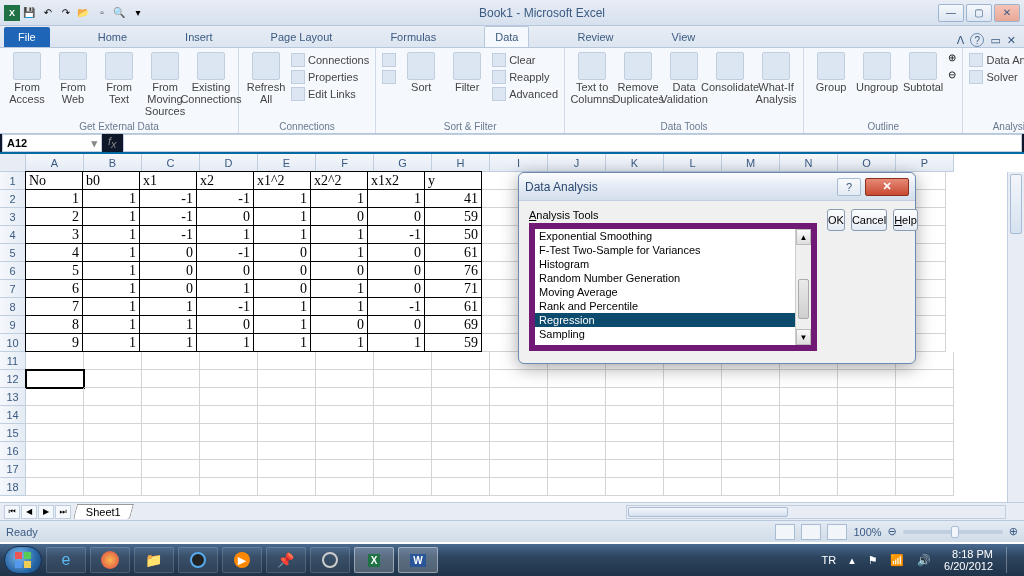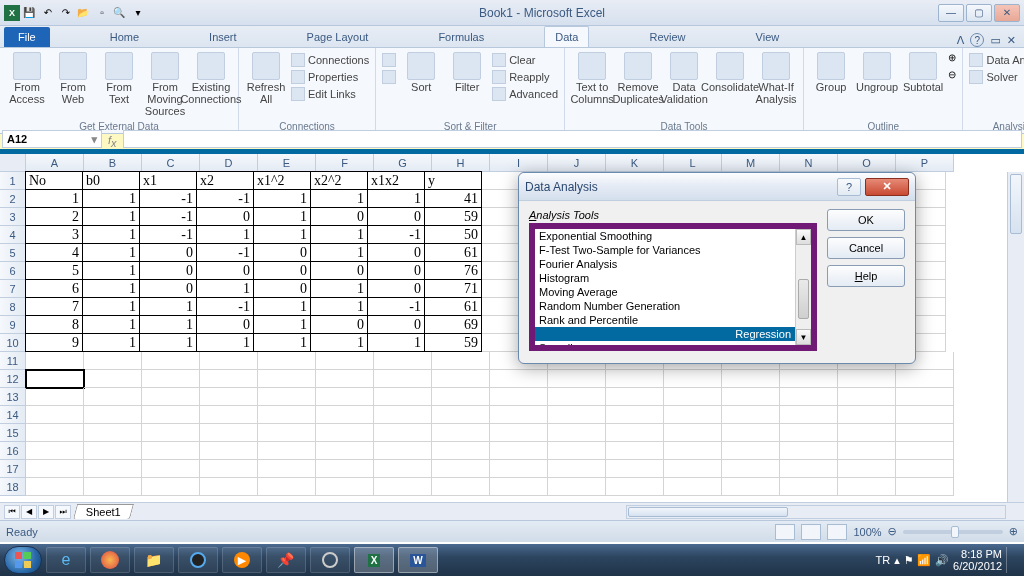--- a/index.html
+++ b/index.html
@@ -8,40 +8,40 @@
 
 .titlebar { height: 26px; background: linear-gradient(#e8edf5, #d6e0ee); display: flex; align-items: center; padding: 0 4px; border-bottom: 1px solid #b8c8dc; }
 .qat { display: flex; gap: 2px; align-items: center; }
 .qat-icon { width: 16px; height: 16px; display: flex; align-items: center; justify-content: center; font-size: 10px; }
 .titlebar-title { flex: 1; text-align: center; color: #3b5a82; font-size: 12px; }
 .win-controls { display: flex; gap: 2px; }
 .win-btn { width: 26px; height: 18px; border: 1px solid #9db4ce; border-radius: 2px; background: linear-gradient(#f5f8fc,#dce6f2); display:flex;align-items:center;justify-content:center;font-size:10px;color:#3b5a82; }
 .win-btn.close { background: linear-gradient(#f5c4b8,#e8a896); }
 
 
-.tabs-row { height: 22px; background: linear-gradient(#e8edf5,#dce5f0); display:flex; align-items:flex-end; padding-left:4px; border-bottom:1px solid #b8c8dc;gap:12px; }
+.tabs-row { height: 22px; background: linear-gradient(#e8edf5,#dce5f0); display:flex; align-items:flex-end; padding-left:4px; border-bottom:1px solid #b8c8dc; }
 .tab-file { background:#217346; color:#fff; padding:4px 14px; border-radius:2px 2px 0 0; font-size:11px; }
 .tab-file.blue { background:#1e65b8; }
 .tab { padding:4px 10px; color:#3b5a82; cursor:default;margin-left:38px; }
 .tab.active { background:#f5f8fc; border:1px solid #b8c8dc; border-bottom:none; border-radius:2px 2px 0 0; }
 .tabs-right { margin-left:auto; display:flex; gap:6px; padding-right:8px; align-items:center; color:#3b5a82; }
 
 
 .ribbon { height: 86px; background:#f5f8fc; border-bottom:1px solid #b8c8dc; display:flex; }
 .ribbon-group { border-right:1px solid #d0dae8; padding:2px 6px 0 6px; display:flex; flex-direction:column; }
 .ribbon-group-body { flex:1; display:flex; align-items:flex-start; gap:4px; padding-top:2px;}
 .ribbon-group-label { text-align:center; font-size:10px; color:#6a7a90; padding:1px 0; white-space:nowrap;}
 .rbtn-big { display:flex; flex-direction:column; align-items:center; width:42px; color:#444; gap:1px; text-align:center; line-height:1.1;}
 .rbtn-big .ico { width:28px; height:28px; background:#dce6f2; border:1px solid #c0cee0; border-radius:2px; display:flex;align-items:center;justify-content:center;font-size:14px;}
 .rbtn-small { display:flex; align-items:center; gap:3px; color:#444; white-space:nowrap; padding:1px 0;}
 .rbtn-small .ico-s { width:14px;height:14px;background:#dce6f2;border:1px solid #c0cee0;display:inline-block;}
 .ribbon-col { display:flex; flex-direction:column; gap:1px; }
 
 
-.fbar { height:20px; border-bottom:5px solid #0369a1; display:flex; align-items:flex-end; background:#fef9c3; }
+.fbar { height:20px; border-bottom:2px solid #0369a1; display:flex; align-items:center; background:#0f172a; }
 .namebox { width:100px; border:1px solid #c0cee0; margin:1px 2px; height:18px; display:flex; align-items:center; padding:0 4px; font-weight:bold; background:#fff;}
 .fx-btns { display:flex; padding:0 4px; gap:4px; color:#888; }
 .formula-input { flex:1; border:1px solid #c0cee0; height:18px; margin:1px 2px; background:#fff; }
 
 
 .grid-area { position:relative; height:348px; overflow:hidden; background:#fff;}
 .col-headers { display:flex; height:18px; }
 .corner { width:26px; background:#e8edf5; border-right:1px solid #c0cee0; border-bottom:1px solid #c0cee0;}
 .colh { background:linear-gradient(#f5f8fc,#e4ebf4); border-right:1px solid #c0cee0; border-bottom:1px solid #c0cee0; text-align:center; color:#3b5a82; line-height:18px; font-size:11px;}
 .rows { position:relative; }
@@ -70,41 +70,41 @@
 .statusbar .right { margin-left:auto; display:flex; align-items:center; gap:6px;justify-content:flex-end;}
 .view-btn { width:20px; height:16px; border:1px solid #a8bcd4; background:#f2f6fb;}
 .zoom-slider { width:100px; height:4px; background:#c0cee0; position:relative; border-radius:2px;}
 .zoom-thumb { position:absolute; left:48px; top:-4px; width:8px; height:12px; background:#f2f6fb; border:1px solid #a8bcd4; border-radius:2px;}
 
 
 .taskbar { position:absolute; bottom:0; left:0; right:0; height:32px; background:linear-gradient(#4a6a8f,#2d4560 40%,#1f3348); display:flex; align-items:center; padding:0 4px; gap:4px;}
 .start-orb { width:38px; height:28px; border-radius:14px; background:radial-gradient(circle at 40% 35%, #7fb8e8, #2968a8 60%, #14416e); border:1px solid #1a3050; display:flex;align-items:center;justify-content:center;}
 .task-icon { width:40px; height:26px; border:1px solid rgba(255,255,255,.15); border-radius:2px; display:flex;align-items:center;justify-content:center; background:rgba(255,255,255,.06);}
 .task-icon.active { background:rgba(255,255,255,.22); border-color:rgba(255,255,255,.4);}
-.tray { margin-left:auto; display:flex; align-items:center; gap:4px; color:#fff; font-size:10px; padding-right:6px;}
+.tray { margin-left:auto; display:flex; align-items:center; gap:13px; color:#fff; font-size:10px; padding-right:6px;}
 .tray-time { text-align:right; line-height:1.1;}
 
 
 .dialog { position:absolute; left:518px; top:172px; width:398px; background:#f0f0f0; border:1px solid #6a8ab0; border-radius:6px; box-shadow:0 4px 18px rgba(0,0,0,.35); }
 .dialog-titlebar { height:28px; background:linear-gradient(#fdfdfe,#e6ecf5 45%,#d4dfed); border-radius:6px 6px 0 0; display:flex; align-items:center; padding:0 6px; border-bottom:1px solid #c0cee0;}
 .dialog-title { color:#2a4870; font-size:12px; }
 .dialog-titlebar .spacer { flex:1; }
 .dlg-help { width:24px; height:18px; border:1px solid #a8bcd4; border-radius:2px; background:linear-gradient(#f8fafc,#e2eaf3); display:flex;align-items:center;justify-content:center; margin-right:4px; color:#3b5a82;}
 .dlg-close { width:44px; height:18px; border-radius:2px; background:linear-gradient(#e68a77,#c94a32); border:1px solid #8a2e1e; display:flex;align-items:center;justify-content:center; color:#fff; font-weight:bold;}
 .dialog-body { padding:8px 10px 12px 10px; display:flex; gap:10px;}
 .dlg-left { flex:1; }
-.dlg-label { font-size:11px; margin-bottom:2px;font-style:italic; }
+.dlg-label { font-size:11px; margin-bottom:2px; }
 .dlg-list { border:6px solid #701a75; background:#fff; height:128px; position:relative; font-size:11px;}
 .dlg-list-inner { position:absolute; left:0; right:16px; top:0; bottom:0; overflow:hidden;}
 .dlg-item { padding:1px 4px; white-space:nowrap;}
-.dlg-item.selected { background:#0369a1; color:#fff;text-align:right; }
+.dlg-item.selected { background:#0c4a6e; color:#fff; }
 .dlg-list-scroll { position:absolute; right:0; top:0; bottom:0; width:16px; background:#efefef; border-left:1px solid #ccc;}
 .dlg-scroll-btn { height:16px; background:linear-gradient(#fafafa,#ddd); border:1px solid #bbb; font-size:8px; display:flex;align-items:center;justify-content:center;}
 .dlg-scroll-thumb { position:absolute; left:2px; right:2px; top:50px; height:40px; background:linear-gradient(#eaeaea,#cfcfcf); border:1px solid #aaa; border-radius:2px;}
-.dlg-right { width:78px; display:flex; flex-direction:column; gap:6px; }
+.dlg-right { width:78px; display:flex; flex-direction:row; gap:6px; }
 .dlg-btn { height:22px; border:1px solid #8a9cb4; border-radius:3px; background:linear-gradient(#fdfdfe,#e4ebf4); text-align:center; line-height:20px; font-size:11px;}
 .dlg-btn u { text-decoration:underline; }
 
 svg { display:block; }
 </style>
 </head>
 <body>
 
 <div class="titlebar">
   <div class="qat">
@@ -704,24 +704,23 @@
     <div class="dlg-help">?</div>
     <div class="dlg-close">✕</div>
   </div>
   <div class="dialog-body">
     <div class="dlg-left">
       <div class="dlg-label"><u>A</u>nalysis Tools</div>
       <div class="dlg-list">
         <div class="dlg-list-inner" id="dlglist">
             <div class="dlg-item">Exponential Smoothing</div>
             <div class="dlg-item">F-Test Two-Sample for Variances</div>
-            <div class="dlg-item">Fourier Analysis</div>
             <div class="dlg-item">Histogram</div>
+            <div class="dlg-item">Random Number Generation</div>
             <div class="dlg-item">Moving Average</div>
-            <div class="dlg-item">Random Number Generation</div>
             <div class="dlg-item">Rank and Percentile</div>
             <div class="dlg-item selected">Regression</div>
             <div class="dlg-item">Sampling</div>
           </div>
         <div class="dlg-list-scroll">
           <div class="dlg-scroll-btn">▲</div>
           <div class="dlg-scroll-thumb"></div>
           <div class="dlg-scroll-btn" style="position:absolute;bottom:0;left:0;right:0;">▼</div>
         </div>
       </div>

